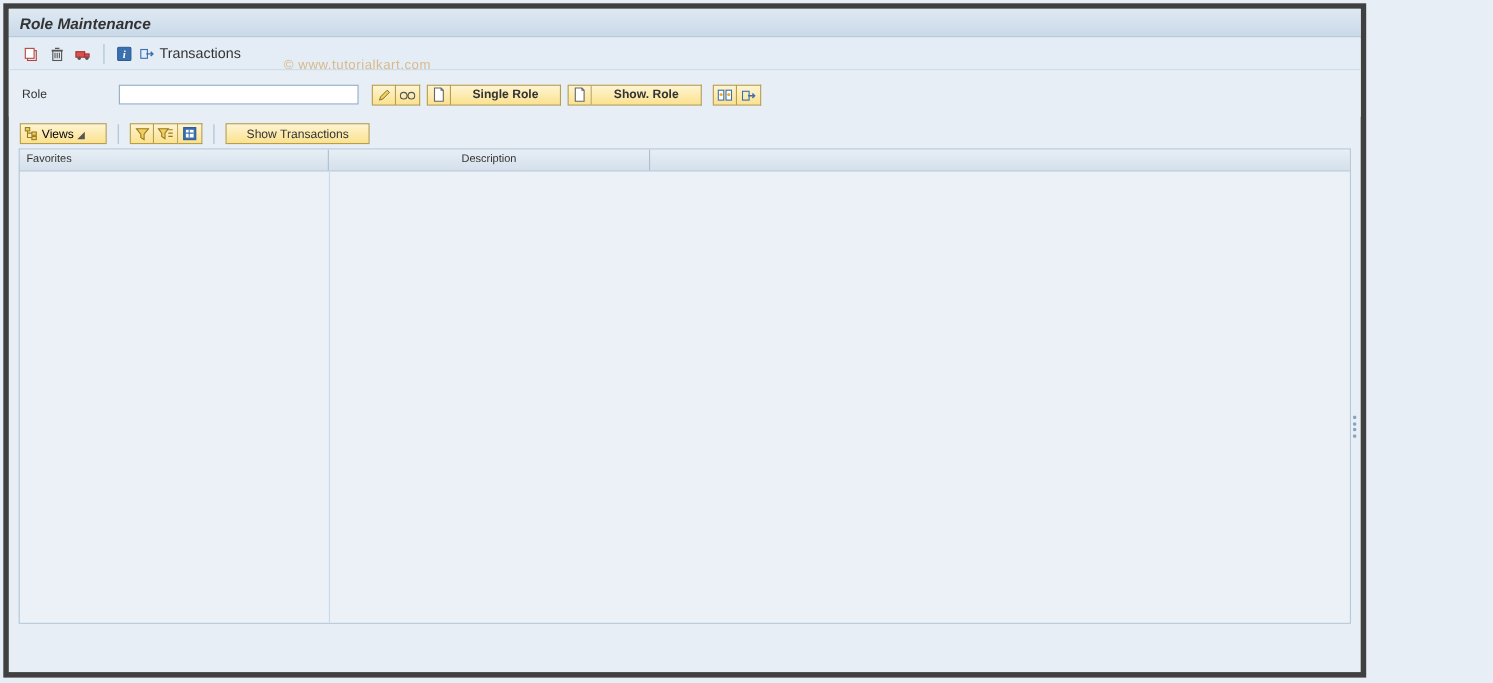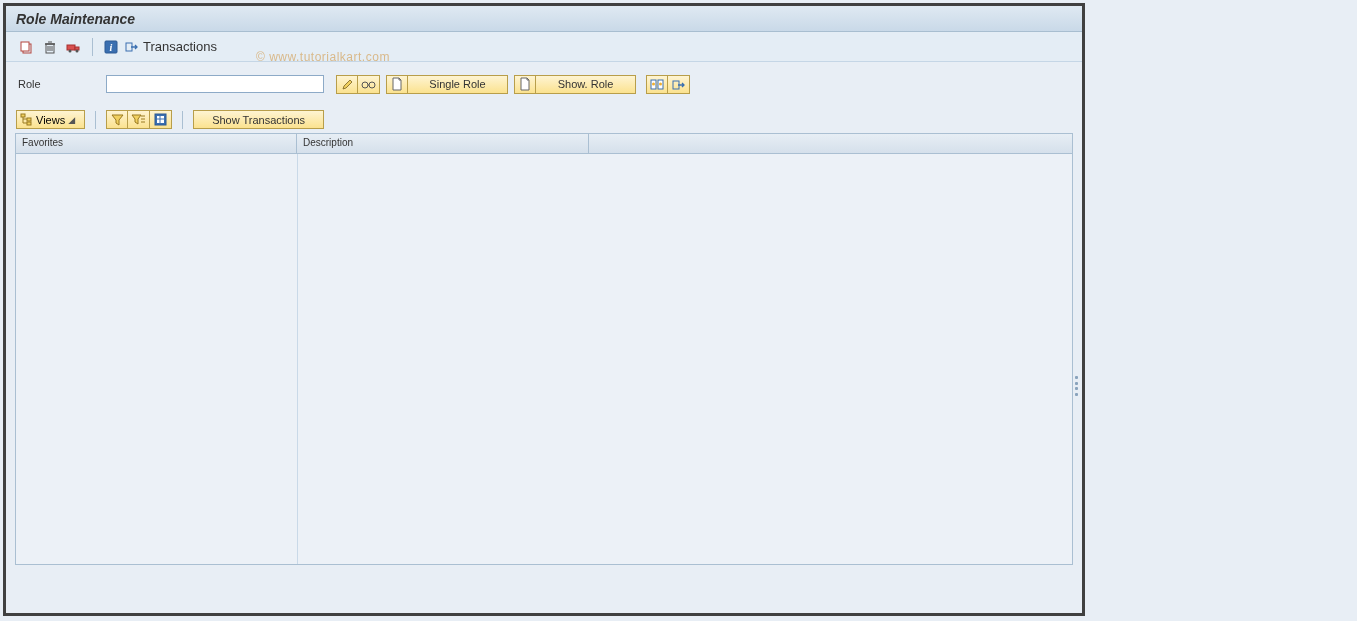--- a/index.html
+++ b/index.html
@@ -10,23 +10,23 @@
     body {
       font-family: Arial, sans-serif;
       font-size: 11px;
       background: #e8eef5;
       width: 1357px;
       height: 621px;
       overflow: hidden;
       position: relative;
     }
     .outer-container {
-      border: 3px solid #404040;
+      border: 5px solid #404040;
       background: #e8eef5;
-      width: 1082px;
+      width: 1239px;
       height: 613px;
       margin: 3px;
       position: relative;
     }
     .title-bar {
       background: linear-gradient(to bottom, #dfe9f2 0%, #c9d9e8 100%);
       border-bottom: 1px solid #a8bed0;
       height: 26px;
       display: flex;
       align-items: center;
@@ -92,20 +92,21 @@
       border: 1px solid #8daac7;
       background: #fff;
       padding: 1px 3px;
       font-size: 11px;
     }
     .btn-group {
       display: flex;
       align-items: flex-start;
       margin-left: 12px;
       gap: 0;
+      font-weight: bold;
     }
     .sap-btn {
       height: 19px;
       background: linear-gradient(to bottom, #fef4d2 0%, #fbe28f 100%);
       border: 1px solid #b89e4a;
       display: inline-flex;
       align-items: center;
       justify-content: center;
       padding: 0 4px;
       cursor: pointer;
@@ -134,21 +135,21 @@
       align-items: center;
       padding: 6px 10px 4px 10px;
       gap: 6px;
     }
     .views-btn {
       height: 19px;
       background: linear-gradient(to bottom, #fef4d2 0%, #fbe28f 100%);
       border: 1px solid #b89e4a;
       display: inline-flex;
       align-items: center;
-      padding: 0 8px 0 3px;
+      padding: 0 18px 0 3px;
       cursor: pointer;
       gap: 3px;
     }
     .dropdown-arrow {
       width: 8px;
       font-size: 9px;
       color: #555;
     }
     .show-doc-btn {
       height: 19px;
@@ -173,21 +174,21 @@
       border-bottom: 1px solid #aabfd2;
       height: 20px;
     }
     .th-cell {
       border-right: 1px solid #aabfd2;
       padding: 3px 6px;
       color: #333;
       font-size: 10px;
     }
     .th-favorites { width: 281px; }
-    .th-description { width: 292px; }
+    .th-description { width: 292px; text-align: center; }
     .th-targetsys { width: 397px; }
     .th-empty { flex: 1; border-right: none; }
     .table-body {
       height: 410px;
       background: #ecf1f7;
       position: relative;
     }
     .tb-col-sep {
       position: absolute;
       top: 0;

